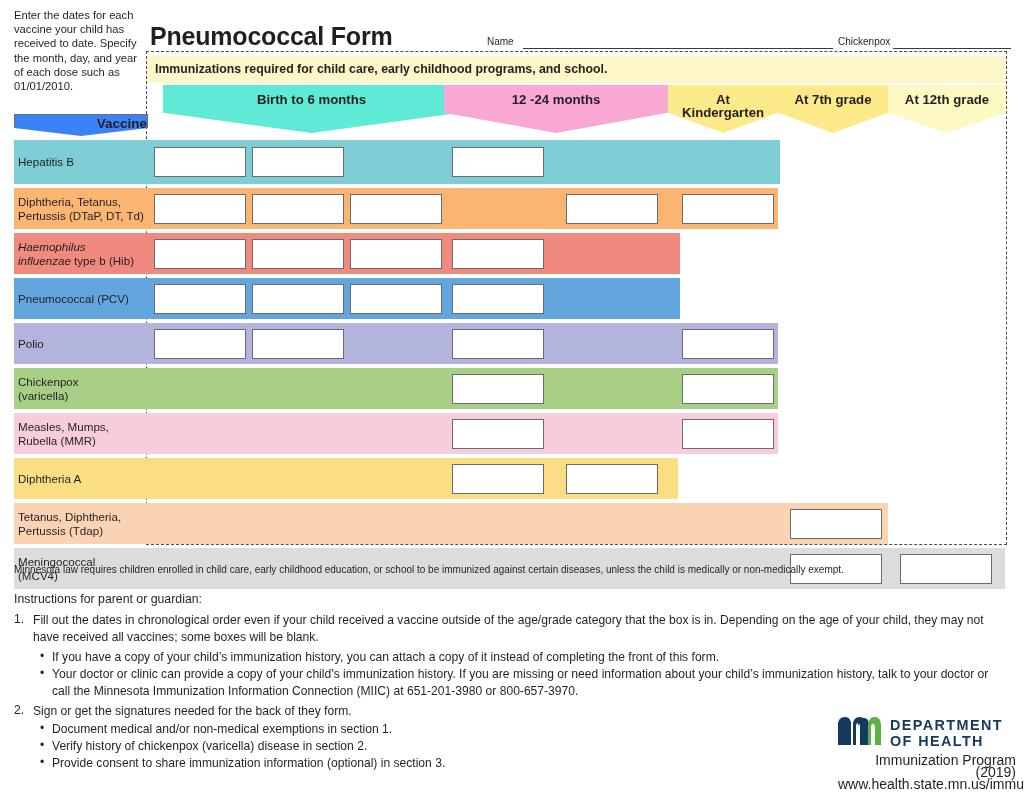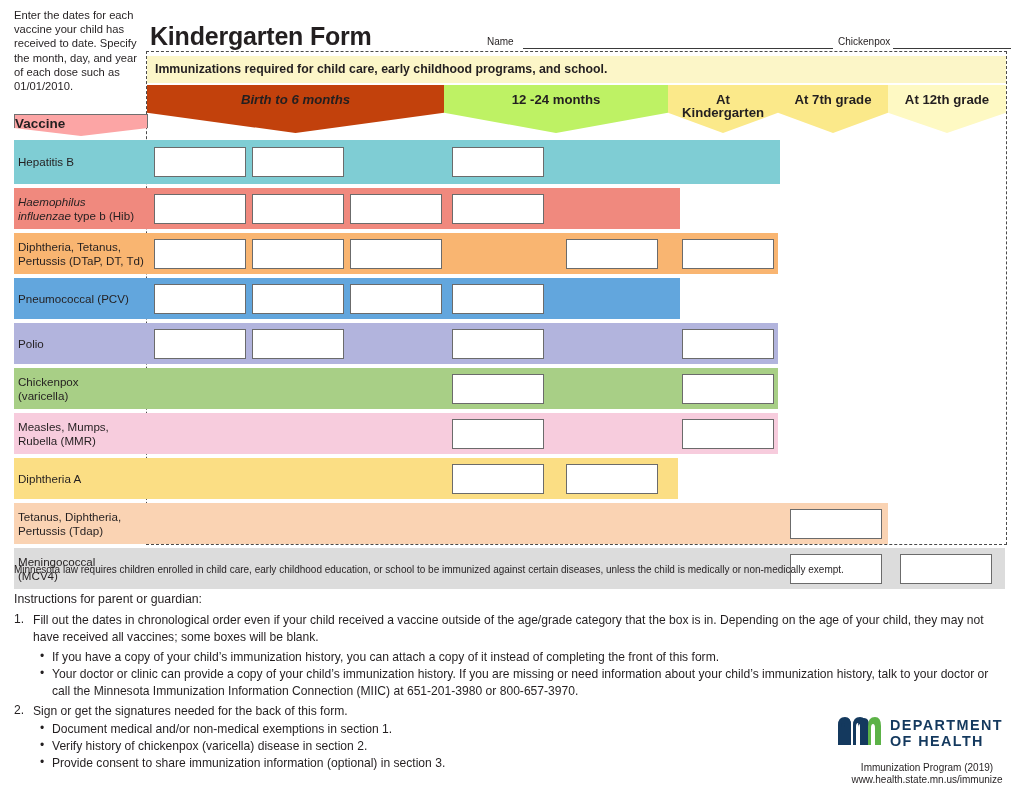--- a/index.html
+++ b/index.html
@@ -25,25 +25,25 @@
 
   #form-title {
     position: absolute; left: 150px; top: 22px;
     font-size: 25px; font-weight: bold; letter-spacing: -0.2px;
     color: #231f20;
   }
 
   #vaccine-header {
     position: absolute; left: 14px; top: 114px;
     width: 134px; height: 22px;
-    background: #fca5a5;
+    background: #3b82f6;
     border: 1px solid #6f6f6f;
     border-bottom: none;
     clip-path: polygon(0 0, 100% 0, 100% 64%, 50% 100%, 0 64%);
-    text-align: left;
+    text-align: right;
     font-size: 13.5px; font-weight: bold;
     line-height: 17px;
   }
 
   
   .name-field {
     position: absolute; font-size: 10px; color: #231f20;
     white-space: nowrap;
   }
   #name-label { left: 487px; top: 36px; }
@@ -142,48 +142,48 @@
   #logo-block {
     position: absolute; left: 838px; top: 716px; width: 178px;
   }
   #logo-row { display: flex; align-items: center; gap: 8px; }
   #logo-mark { flex: none; }
   #logo-words {
     font-size: 14.4px; font-weight: bold; letter-spacing: 1.4px;
     color: #14395e; line-height: 16px;
   }
   #logo-sub {
-    margin-top: 12px; text-align: center;
-    font-size: 10px; line-height: 12px; color: #231f20;
+    margin-top: 4px; text-align: right;
+    font-size: 14px; line-height: 12px; color: #231f20;
   }
 </style>
 </head>
 <body>
 
 <div id="top-area">
 
   <div id="intro-note">Enter the dates for each vaccine your child has received to date. Specify the month, day, and year of each dose such as 01/01/2010.</div>
 
-  <div id="form-title">Kindergarten Form</div>
+  <div id="form-title">Pneumococcal Form</div>
 
   <span class="name-field" id="name-label">Name</span>
   <div id="name-rule"></div>
 
   <span class="name-field" id="birthdate-label">Chickenpox</span>
   <div id="birthdate-rule"></div>
 
   <div id="dashed-frame"></div>
 
   <div id="banner-note">Immunizations required for child care, early childhood programs, and school.</div>
 
   <div id="age-header">
-      <div class="age-col" style="left: 0px; width: 297px; background: #c2410c; font-style: italic;">
+      <div class="age-col" style="left: 16px; width: 297px; background: #5eead4;">
         <div>Birth to 6 months</div>
       </div>
-      <div class="age-col" style="left: 297px; width: 224px; background: #bef264; text-align: center;">
+      <div class="age-col" style="left: 297px; width: 224px; background: #f9a8d4; text-align: center;">
         <div>12 -24 months</div>
       </div>
       <div class="age-col" style="left: 521px; width: 110px; background: rgb(251, 233, 138);">
         <div style="line-height: 13px;">At<br>Kindergarten</div>
       </div>
       <div class="age-col" style="left: 631px; width: 110px; background: rgb(251, 233, 138);">
         <div>At 7th grade</div>
       </div>
       <div class="age-col" style="left: 741px; width: 118px; background: #fef9c3;">
         <div>At 12th grade</div>
@@ -199,45 +199,45 @@
         <div>
           <span>Hepatitis B</span>
         </div>
       </div>
       <div class="vbar" style="background: rgb(127, 205, 212); width: 632px;"></div>
       <div class="dosebox" style="left: 154px; width: 92px;"></div>
       <div class="dosebox" style="left: 252px; width: 92px;"></div>
       <div class="dosebox" style="left: 452px; width: 92px;"></div>
     </div>
     <div class="vrow" style="height: 41px; margin-bottom: 4px;">
-      <div class="vlabel" style="background: rgb(240, 137, 126);">
-        <div>
-          <span class="ital">Haemophilus</span>
-          <span><i>influenzae</i> type b (Hib)</span>
-        </div>
-      </div>
-      <div class="vbar" style="background: rgb(240, 137, 126); width: 532px;"></div>
-      <div class="dosebox" style="left: 154px; width: 92px;"></div>
-      <div class="dosebox" style="left: 252px; width: 92px;"></div>
-      <div class="dosebox" style="left: 350px; width: 92px;"></div>
-      <div class="dosebox" style="left: 452px; width: 92px;"></div>
-    </div>
-    <div class="vrow" style="height: 41px; margin-bottom: 4px;">
       <div class="vlabel" style="background: rgb(249, 181, 113);">
         <div>
           <span>Diphtheria, Tetanus,</span>
           <span>Pertussis (DTaP, DT, Td)</span>
         </div>
       </div>
       <div class="vbar" style="background: rgb(249, 181, 113); width: 630px;"></div>
       <div class="dosebox" style="left: 154px; width: 92px;"></div>
       <div class="dosebox" style="left: 252px; width: 92px;"></div>
       <div class="dosebox" style="left: 350px; width: 92px;"></div>
       <div class="dosebox" style="left: 566px; width: 92px;"></div>
       <div class="dosebox" style="left: 682px; width: 92px;"></div>
+    </div>
+    <div class="vrow" style="height: 41px; margin-bottom: 4px;">
+      <div class="vlabel" style="background: rgb(240, 137, 126);">
+        <div>
+          <span class="ital">Haemophilus</span>
+          <span><i>influenzae</i> type b (Hib)</span>
+        </div>
+      </div>
+      <div class="vbar" style="background: rgb(240, 137, 126); width: 532px;"></div>
+      <div class="dosebox" style="left: 154px; width: 92px;"></div>
+      <div class="dosebox" style="left: 252px; width: 92px;"></div>
+      <div class="dosebox" style="left: 350px; width: 92px;"></div>
+      <div class="dosebox" style="left: 452px; width: 92px;"></div>
     </div>
     <div class="vrow" style="height: 41px; margin-bottom: 4px; padding-left: 12px;">
       <div class="vlabel" style="background: rgb(98, 166, 221);">
         <div>
           <span>Pneumococcal (PCV)</span>
         </div>
       </div>
       <div class="vbar" style="background: rgb(98, 166, 221); width: 532px;"></div>
       <div class="dosebox" style="left: 154px; width: 92px;"></div>
       <div class="dosebox" style="left: 252px; width: 92px;"></div>
@@ -314,21 +314,21 @@
 <div id="bottom">
   <div id="law-text">Minnesota law requires children enrolled in child care, early childhood education, or school to be immunized against certain diseases, unless the child is medically or non-medically exempt.</div>
   <div id="instr-head">Instructions for parent or guardian:</div>
 <div class="num-marker" style="left: 14px; top: 54px;">1.</div>
     <div class="num-item" style="left: 33px; top: 54px; width: 975px;">Fill out the dates in chronological order even if your child received a vaccine outside of the age/grade category that the box is in. Depending on the age of your child, they may not have received all vaccines; some boxes will be blank.</div>
     <div class="bullet-dot" style="left: 40px; top: 91px;">•</div>
     <div class="bullet-item" style="left: 52px; top: 91px; width: 950px;">If you have a copy of your child’s immunization history, you can attach a copy of it instead of completing the front of this form.</div>
     <div class="bullet-dot" style="left: 40px; top: 108px;">•</div>
     <div class="bullet-item" style="left: 52px; top: 108px; width: 950px;">Your doctor or clinic can provide a copy of your child’s immunization history. If you are missing or need information about your child’s immunization history, talk to your doctor or call the Minnesota Immunization Information Connection (MIIC) at 651-201-3980 or 800-657-3970.</div>
     <div class="num-marker" style="left: 14px; top: 145px;">2.</div>
-    <div class="num-item" style="left: 33px; top: 145px; width: 975px;">Sign or get the signatures needed for the back of this form.</div>
+    <div class="num-item" style="left: 33px; top: 145px; width: 975px;">Sign or get the signatures needed for the back of they form.</div>
     <div class="bullet-dot" style="left: 40px; top: 163px;">•</div>
     <div class="bullet-item" style="left: 52px; top: 163px; width: 760px;">Document medical and/or non-medical exemptions in section 1.</div>
     <div class="bullet-dot" style="left: 40px; top: 180px;">•</div>
     <div class="bullet-item" style="left: 52px; top: 180px; width: 760px;">Verify history of chickenpox (varicella) disease in section 2.</div>
     <div class="bullet-dot" style="left: 40px; top: 197px;">•</div>
     <div class="bullet-item" style="left: 52px; top: 197px; width: 760px;">Provide consent to share immunization information (optional) in section 3.</div>
   </div>
 
 <div id="logo-block">
   <div id="logo-row">

